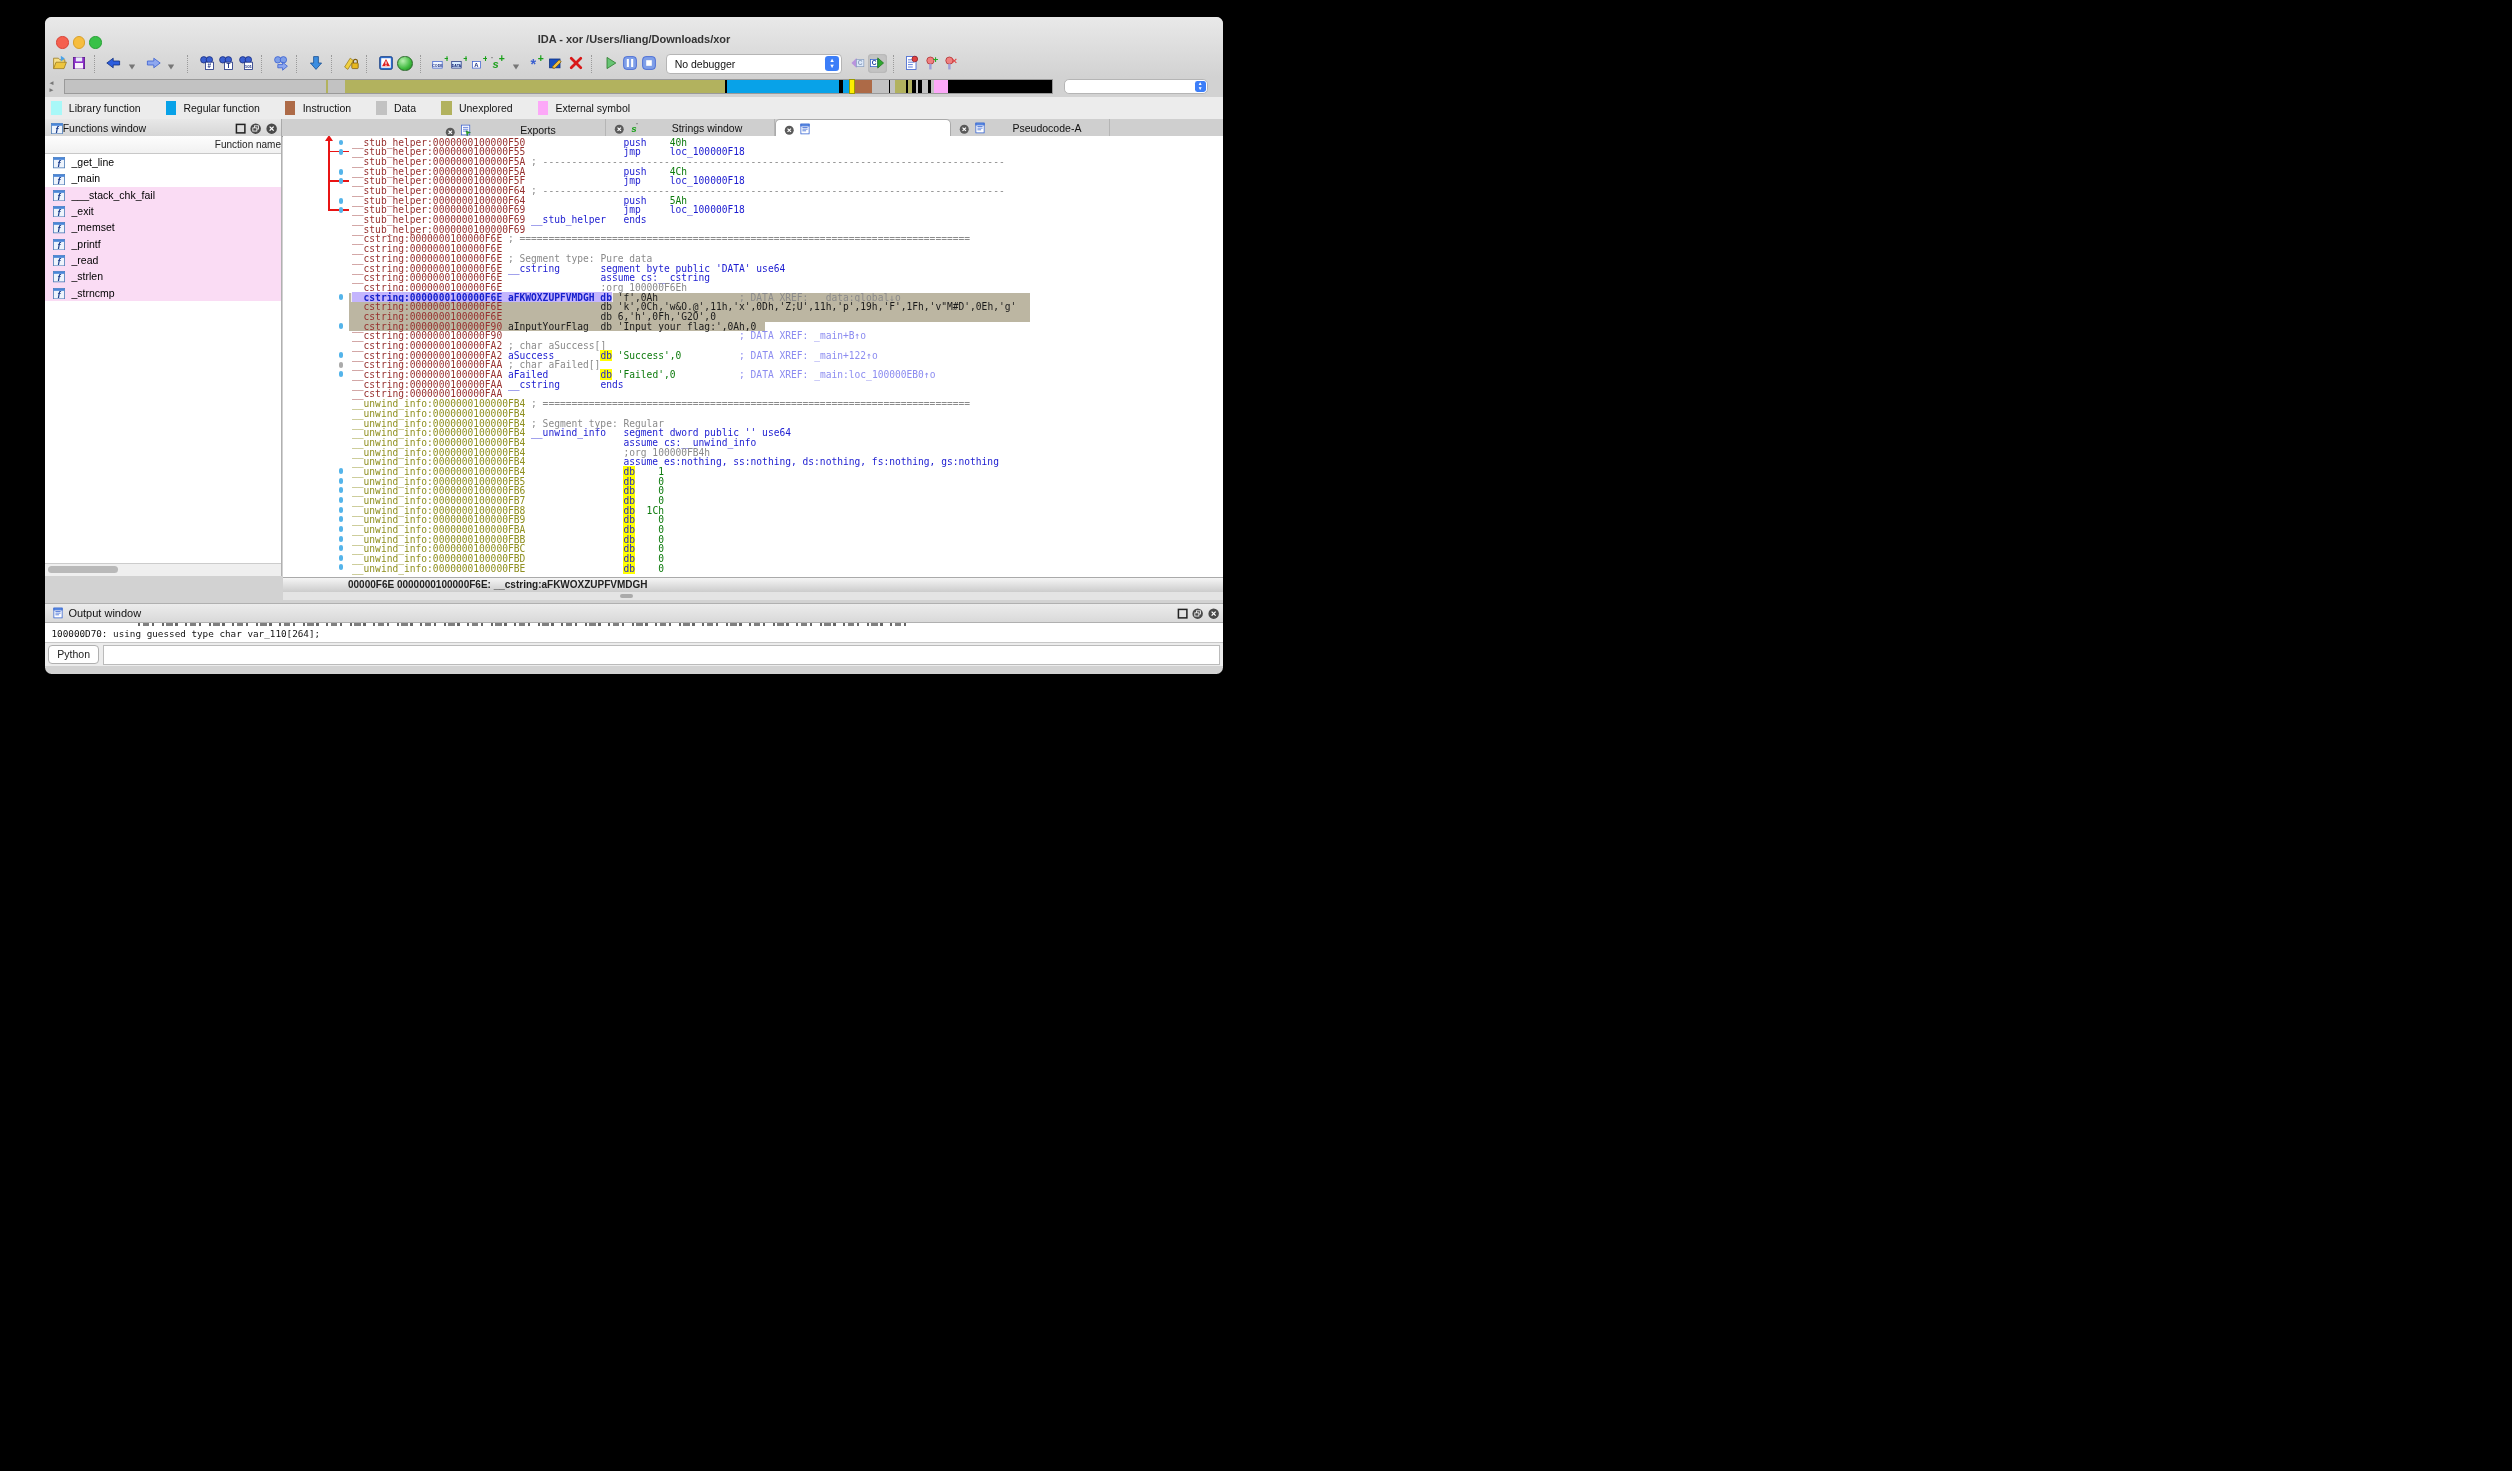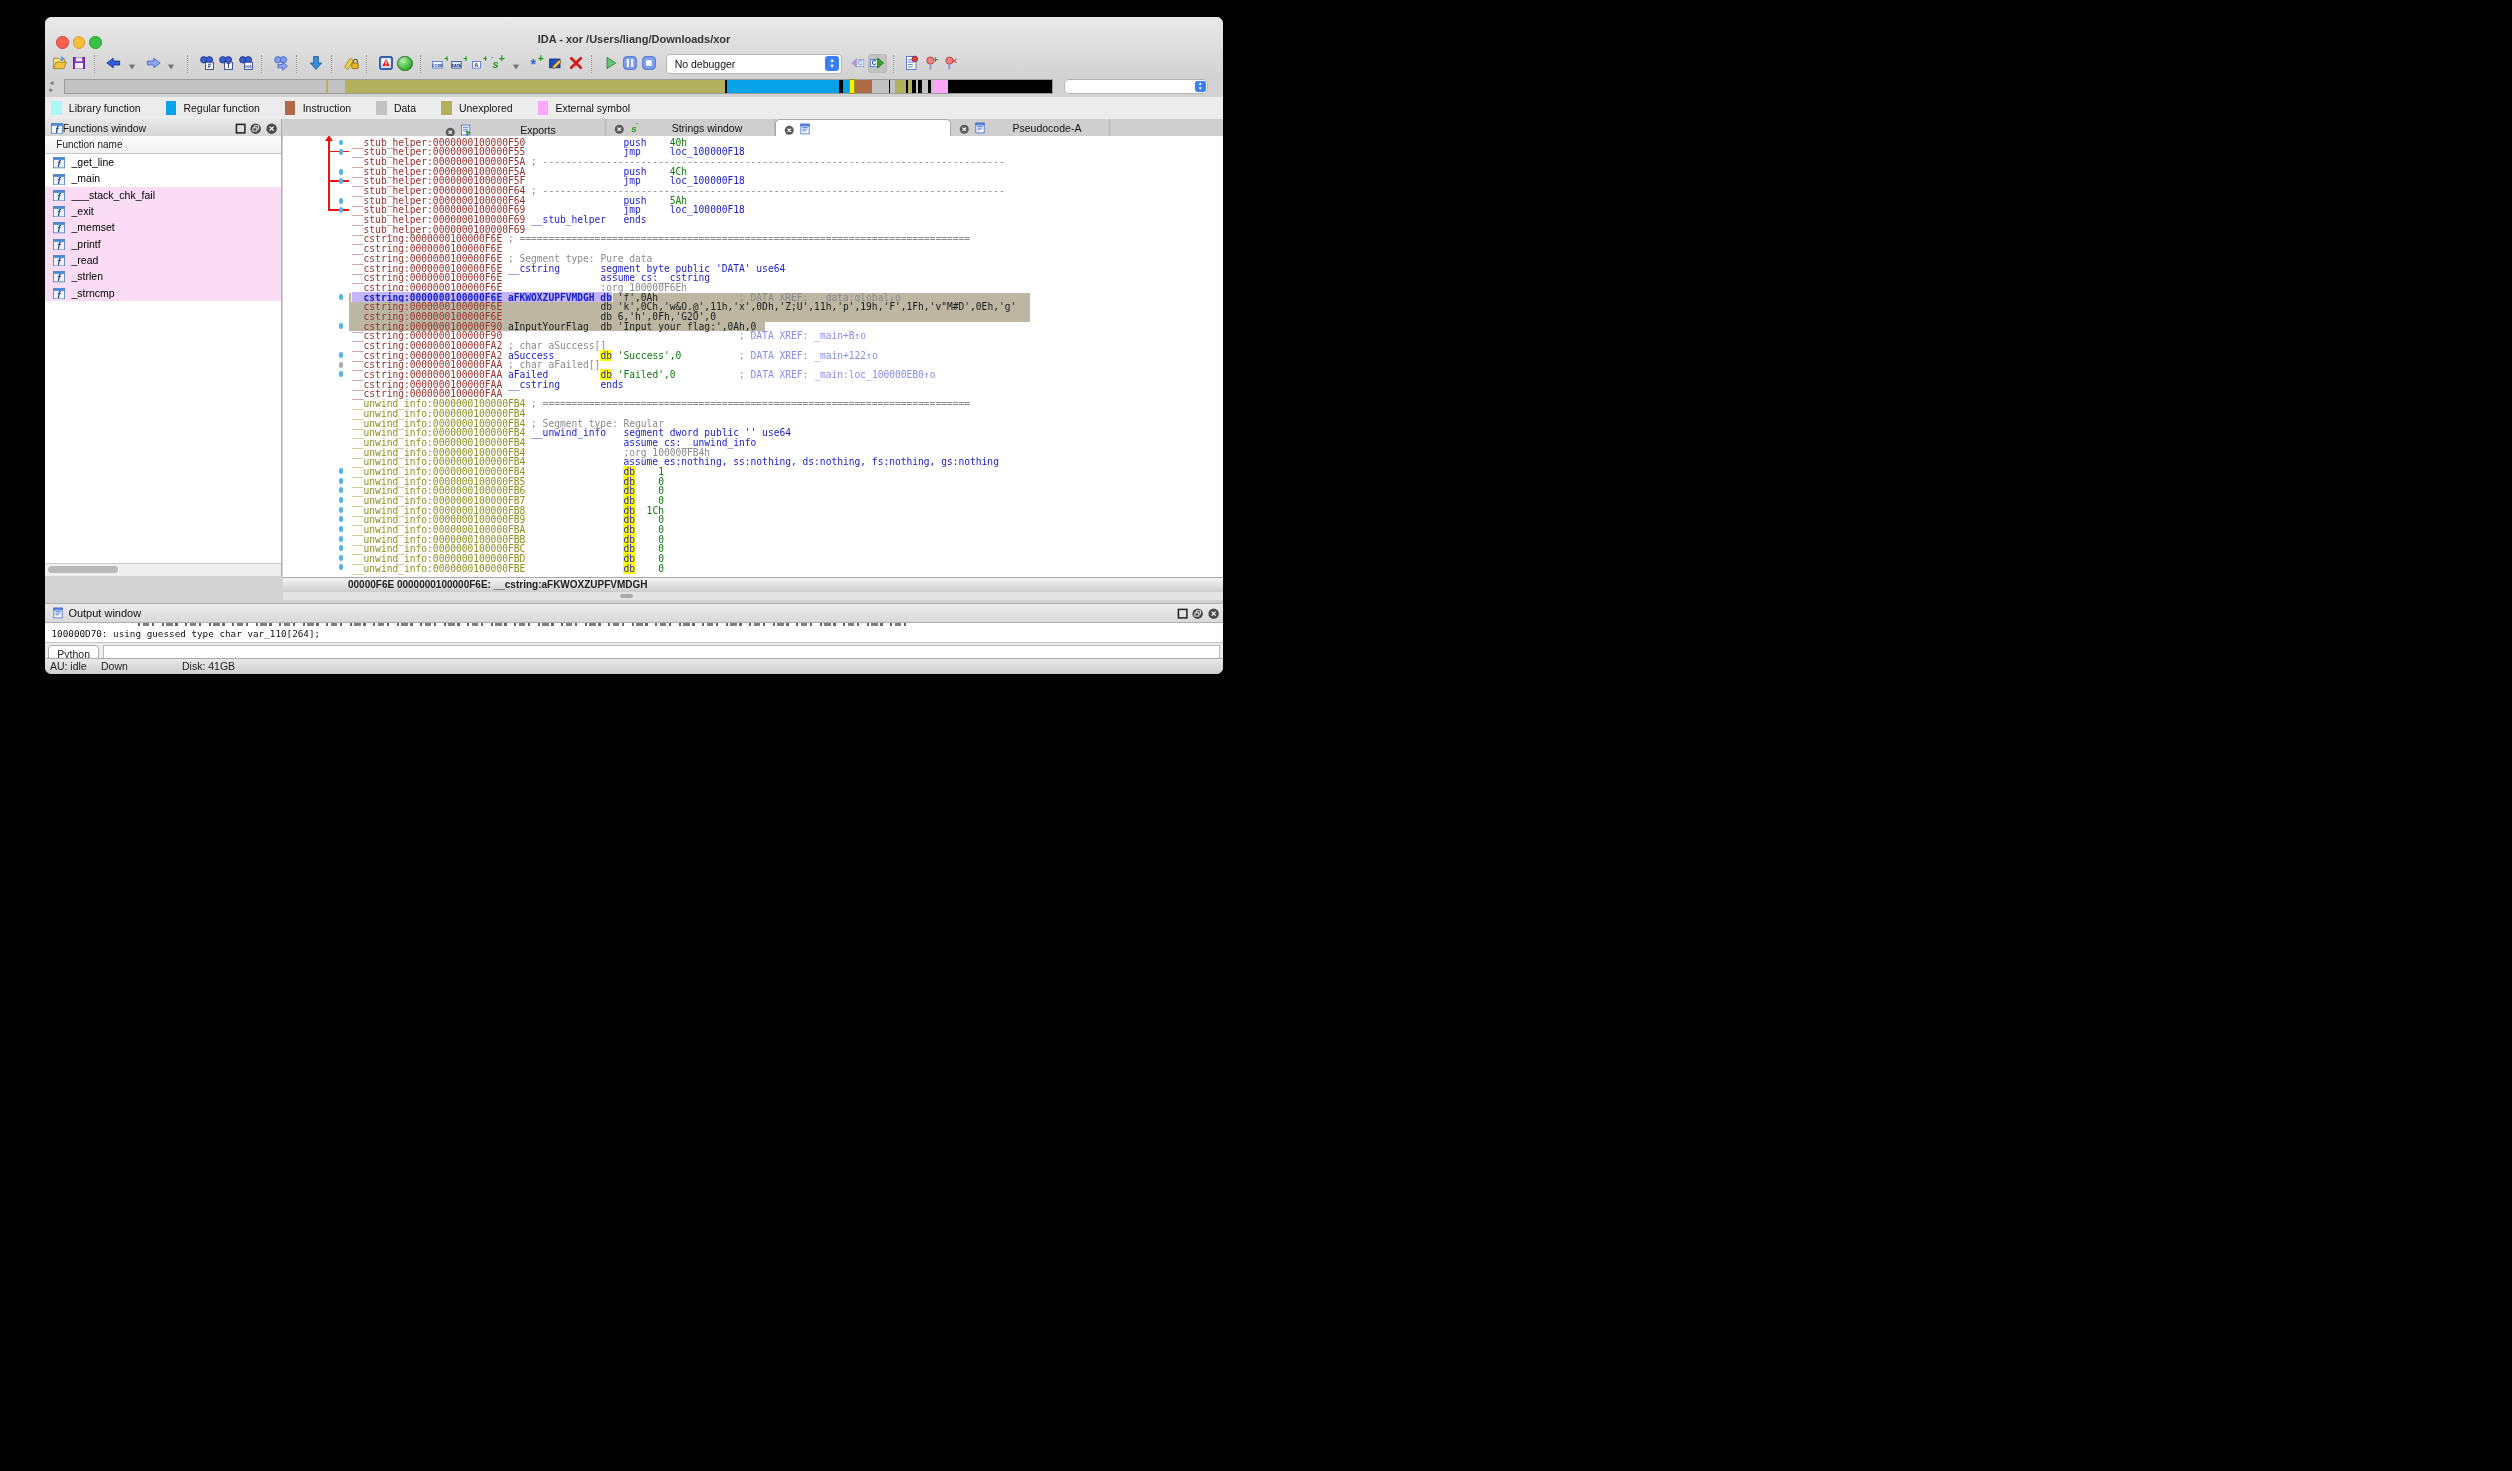--- a/index.html
+++ b/index.html
@@ -42,21 +42,21 @@
   #tabs{position:absolute;left:238px;top:0;right:0;height:17px;display:flex;}
   .tabspacer{width:154px;flex:0 0 auto;}
   .tab{height:17px;display:flex;align-items:center;border-right:0.8px solid #b5b5b5;flex:0 0 auto;padding:0 8px;}
   .tab .x{width:10.5px;height:10.5px;margin-right:4.9px;}
   .tab .x svg{width:10.5px;height:10.5px;}
   .tab .ic{width:12px;height:12px;margin-right:6.5px;}
   .tab .ic svg{width:12px;height:12px;}
   .tab .lb{font-size:10.5px;color:#111;margin:0 auto;padding:0 11.3px;}
   .tab.active{background:#fff;border:0.8px solid #aaa;border-bottom:none;border-radius:4.9px 4.9px 0 0;}
   
-  #functions{position:absolute;left:0;top:119px;width:236px;height:440px;background:#fff;border-right:1.6px solid #b0b0b0;}
+  #functions{position:absolute;left:0;top:119px;width:236px;height:440px;background:#fff;border-right:1.6px solid #b0b0b0;text-align:right;}
   #fn-colhead{height:17px;border-bottom:0.8px solid #c8c8c8;background:linear-gradient(#fdfdfd,#f1f1f1);font-size:10px;color:#222;padding-left:11.3px;line-height:17px;}
   .fnrow{height:16.3px;display:flex;align-items:center;}
   .fnrow.ext{background:#fadcf4;}
   .fnrow .fic{width:12px;height:11.3px;margin-left:8px;flex:0 0 auto;}
   .fnrow .fic svg{width:12px;height:11.3px;}
   .fnrow .nm{margin-left:6.5px;font-size:10.5px;color:#000;}
   #fn-hscroll{position:absolute;left:0;bottom:0;width:100%;height:12px;background:#efefef;border-top:0.8px solid #ccc;}
   #fn-hscroll .thumb{position:absolute;left:3.2px;top:2px;width:70px;height:7.3px;border-radius:4px;background:#b9b9b9;}
   
   #disasm{position:absolute;left:238px;top:119px;width:940px;height:441px;background:#fff;overflow:hidden;padding-left:48px;}
@@ -588,19 +588,14 @@
     <div id="out-body">
       <div id="out-clip"></div>
       <div id="out-line">100000D70: using guessed type char var_110[264];</div>
     </div>
     <div id="pyrow">
       <div id="py-btn">Python</div>
       <div id="py-input"></div>
     </div>
   </div>
 
-  <div id="statusbar">
-    <span style="left:4.9px">AU: idle</span>
-    <span style="left:56px">Down</span>
-    <span style="left:137px">Disk: 41GB</span>
-  </div>
 </div>
 
 
 </body></html>

